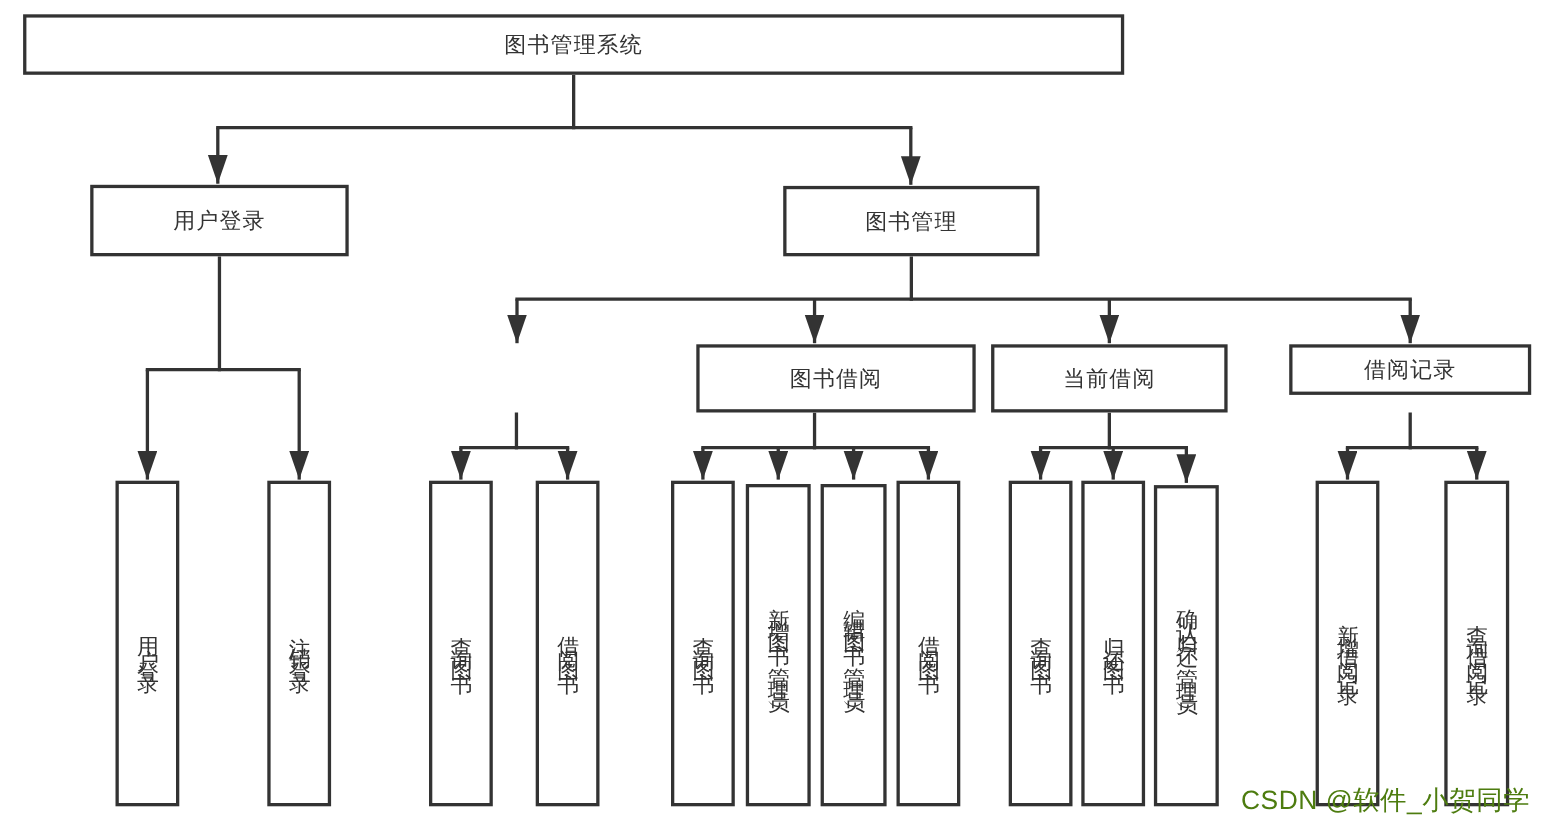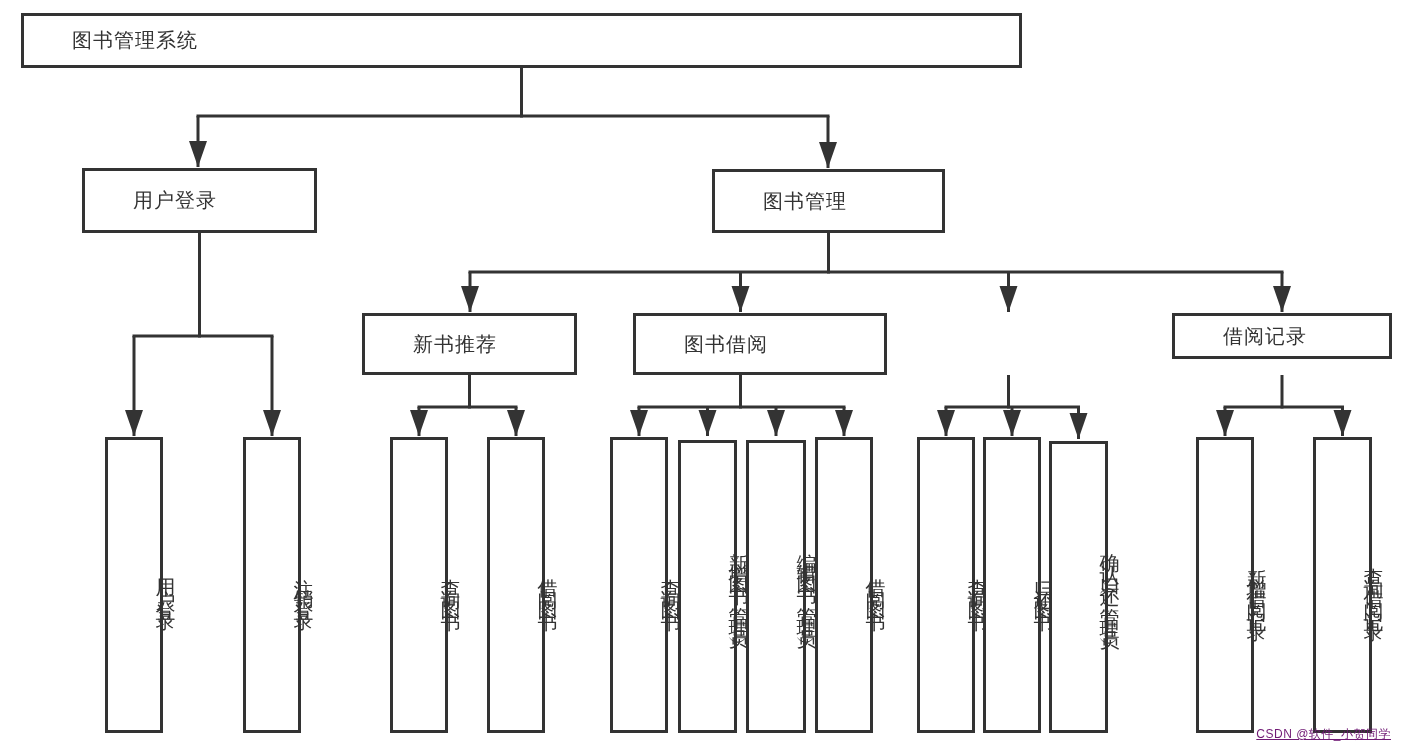--- a/index.html
+++ b/index.html
@@ -18,47 +18,45 @@
     width: 1405px; height: 747px;
     z-index: 1;
   }
   .node {
     position: absolute;
     box-sizing: border-box;
     border: 3px solid #333333;
     background: #ffffff;
     display: flex;
     align-items: center;
-    justify-content: flex-start;
+    justify-content: center;
     z-index: 2;
     font-size: 20px;
     color: #333333;
-    padding-left: 48px;
   }
   .node .label {
     white-space: nowrap;
     letter-spacing: 1px;
   }
   .leaf .vtext {
     writing-mode: vertical-rl;
     text-orientation: mixed;
     letter-spacing: 11px;
     line-height: 1;
     font-size: 20px;
   }
   .watermark {
     position: absolute;
     right: 14px;
     bottom: 4px;
     z-index: 3;
-    font-size: 12px;
-    color: #701a75;
+    font-size: 24px;
+    color: #4d7c0f;
     letter-spacing: 0.5px;
     white-space: nowrap;
-    text-decoration: underline;
   }
 </style>
 </head>
 <body>
 
 <div class="canvas">
 
   <svg class="connectors" viewBox="0 0 1405 747" xmlns="http://www.w3.org/2000/svg">
     <defs>
       <marker id="arrowhead" markerUnits="userSpaceOnUse" markerWidth="27" markerHeight="19" refX="26" refY="9" orient="auto">
@@ -127,25 +125,25 @@
     <span class="label">图书管理系统</span>
   </div>
 
   <div class="node branch" style="left:82px;top:168px;width:235px;height:65px">
     <span class="label">用户登录</span>
   </div>
   <div class="node branch" style="left:712px;top:169px;width:233px;height:64px">
     <span class="label">图书管理</span>
   </div>
 
-  <div class="node branch" style="left:362px;top:313px;width:215px;height:62px">
-    <span class="label">新书推荐</span>
-  </div>
   <div class="node branch" style="left:633px;top:313px;width:254px;height:62px">
     <span class="label">图书借阅</span>
+  </div>
+  <div class="node branch" style="left:901px;top:313px;width:215px;height:62px">
+    <span class="label">当前借阅</span>
   </div>
   <div class="node branch" style="left:1172px;top:313px;width:220px;height:46px">
     <span class="label">借阅记录</span>
   </div>
 
   <div class="node leaf" style="left:105px;top:437px;width:58px;height:296px">
     <span class="vtext">用户登录</span>
   </div>
   <div class="node leaf" style="left:243px;top:437px;width:58px;height:296px">
     <span class="vtext">注销登录</span>

